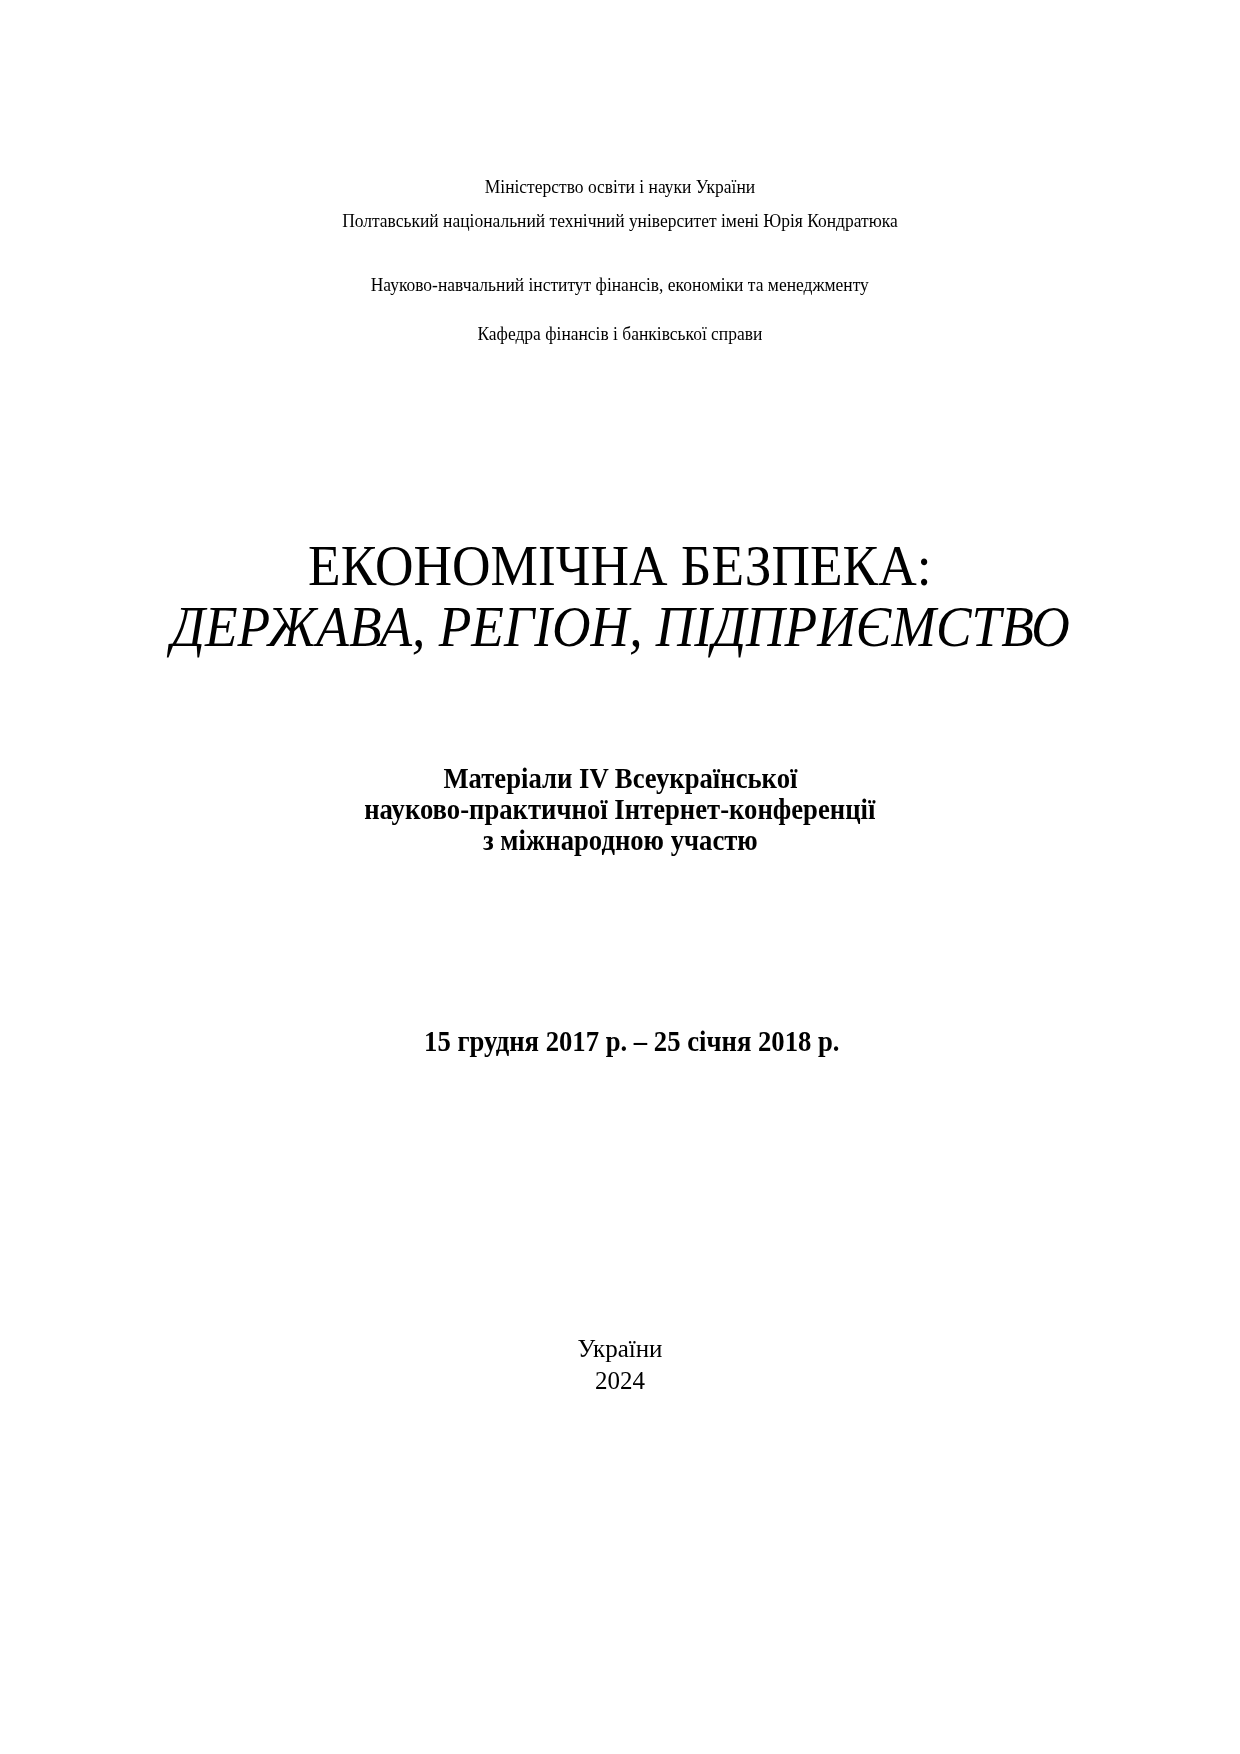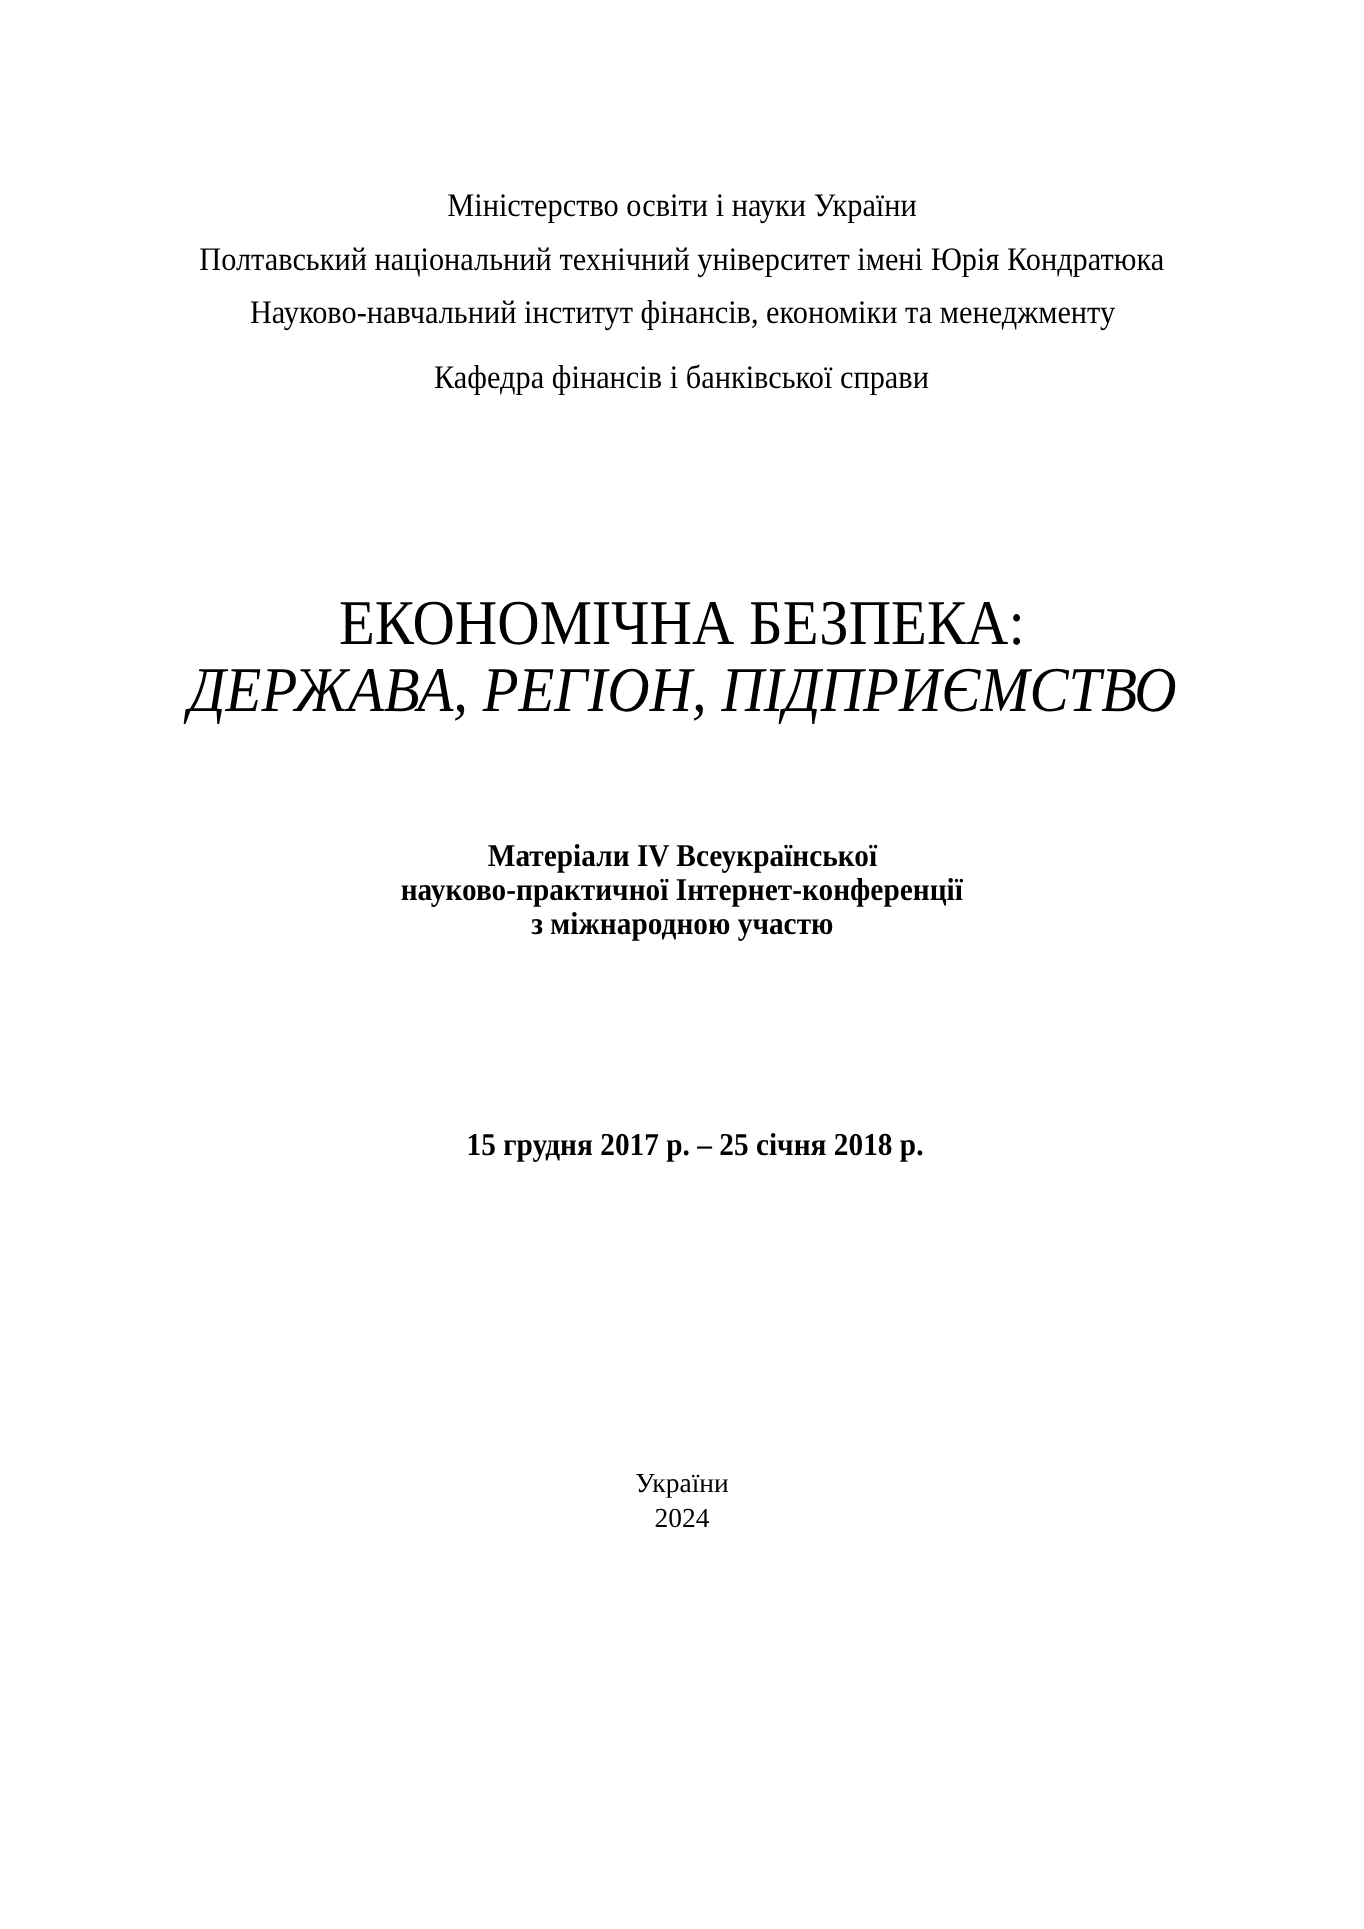--- a/index.html
+++ b/index.html
@@ -1,40 +1,40 @@
 <!DOCTYPE html>
 <html><head>
 <meta charset="utf-8">
 <style>
   html, body { margin: 0; padding: 0; background: #ffffff; }
   body { width: 1240px; height: 1754px; position: relative; overflow: hidden;
          font-family: "Liberation Serif", "DejaVu Serif", serif; color: #000; }
   .line { position: absolute; left: 0; width: 1240px; text-align: center; white-space: nowrap; }
-  .org { font-size: 30px; line-height: 30px; text-decoration: underline; }
+  .org { font-size: 19px; line-height: 30px; text-decoration: underline; }
   .title { font-size: 58px; line-height: 60px; letter-spacing: 0px; }
   .sub { font-size: 29px; line-height: 31px; font-weight: bold; }
   .date { font-size: 29px; line-height: 30px; font-weight: bold; }
   .place { font-size: 25px; line-height: 33px; }
   .narrow { display: inline-block; transform: scaleX(0.92); transform-origin: center; }
 </style>
 </head>
 <body>
 
 <div>
 
   <div class="line org" style="top:172px;">
     <span class="narrow">Міністерство освіти і науки України</span>
   </div>
-  <div class="line org" style="top:221px;">
+  <div class="line org" style="top:206px;">
     <span class="narrow">Полтавський національний технічний університет імені Юрія Кондратюка</span>
   </div>
   <div class="line org" style="top:270px;">
     <span class="narrow">Науково-навчальний інститут фінансів, економіки та менеджменту</span>
   </div>
-  <div class="line org" style="top:329px;">
+  <div class="line org" style="top:319px;">
     <span class="narrow">Кафедра фінансів і банківської справи</span>
   </div>
 
   <div class="line title" style="top:536px;">
     <span class="narrow">ЕКОНОМІЧНА БЕЗПЕКА:</span>
   </div>
   <div class="line title" style="top:597px;font-style:italic;">
     <span class="narrow">ДЕРЖАВА, РЕГІОН, ПІДПРИЄМСТВО</span>
   </div>
 

